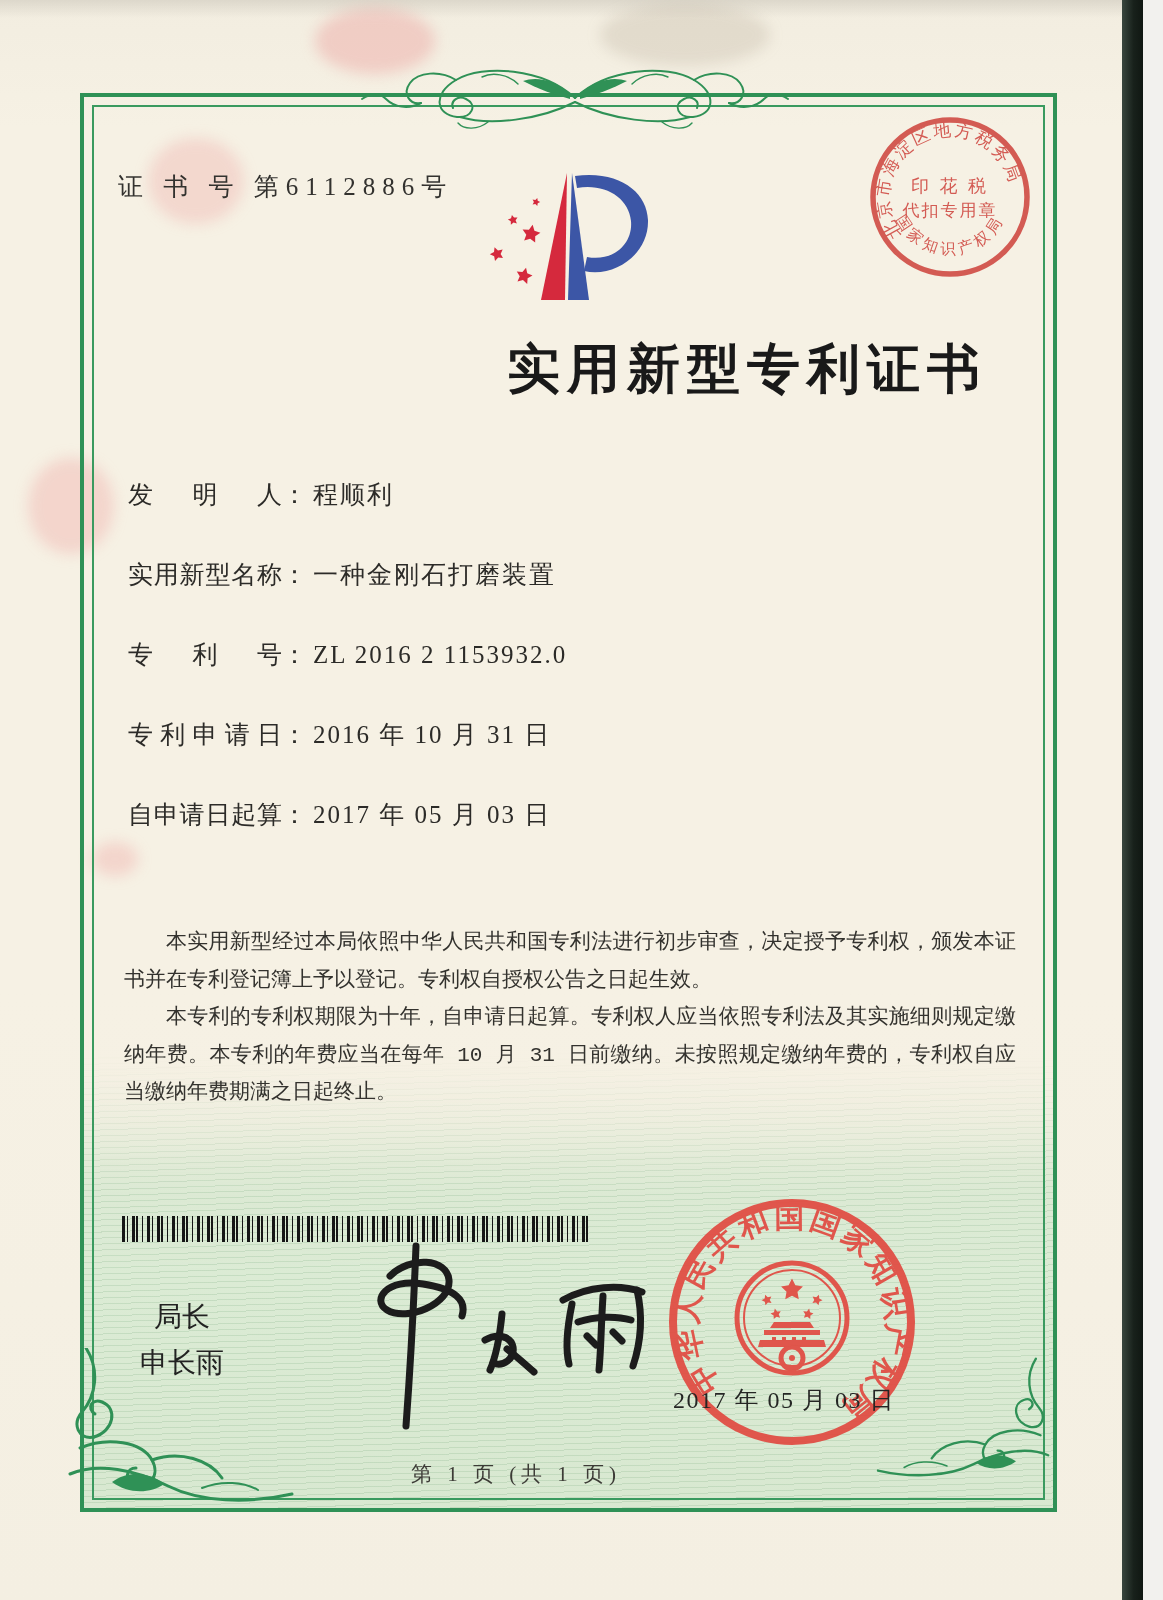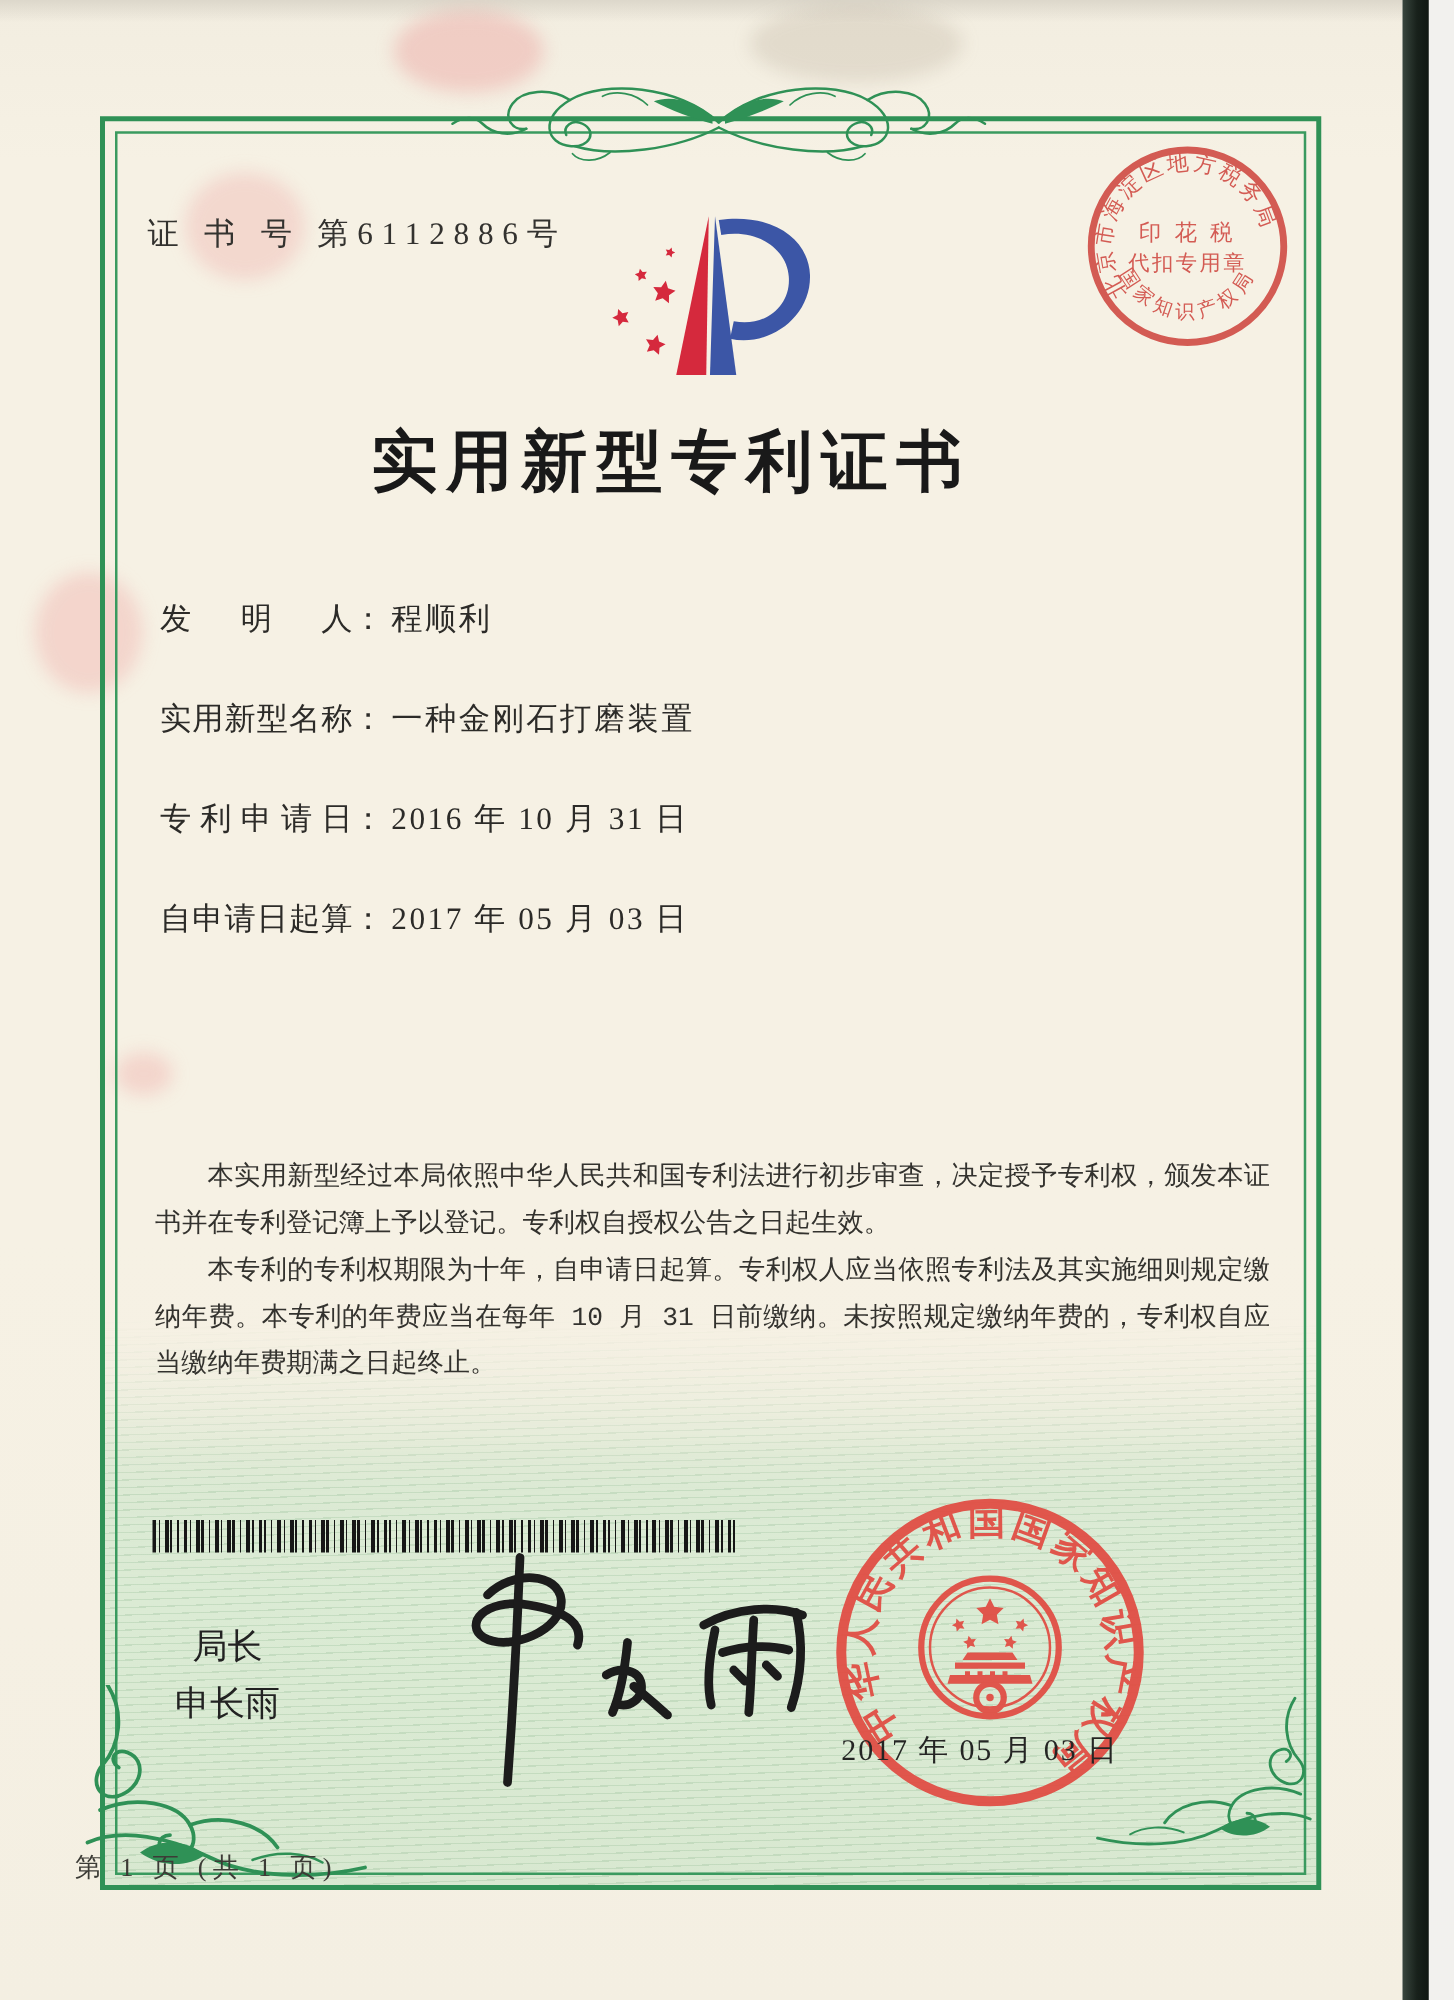--- a/index.html
+++ b/index.html
@@ -35,21 +35,21 @@
   .stain.s2 { left:148px; top:138px;width:96px;  height:86px; background:rgba(238,150,150,.28); }
   .stain.s3 { left:28px;  top:458px;width:86px;  height:96px; background:rgba(238,150,150,.30); }
   .stain.s4 { left:92px;  top:842px;width:46px;  height:34px; background:rgba(238,150,150,.30); }
   .stain.s5 { left:600px; top:4px;  width:170px; height:62px; background:rgba(150,135,110,.18); }
 
   .cert-no { position:absolute; left:118px; top:170px; font-size:25px; letter-spacing:7px;
              color:#33322f; white-space:nowrap; }
 
   .logo { position:absolute; left:487px; top:170px; width:168px; height:144px; }
 
-  .title { position:absolute; left:87px; top:334px; width:900px; text-align:center;
+  .title { position:absolute; left:87px; top:334px; width:900px; text-align:right;
            font-size:53px; font-weight:700; letter-spacing:7px; color:#191919; }
 
   .fields { position:absolute; left:128px; top:478px; width:820px; font-size:25px; color:#2c2b28; }
   .field-row { margin:0 0 46px 0; height:34px; white-space:nowrap; }
   .field-label { display:inline-block; width:154px; text-align:justify; text-align-last:justify; }
   .field-colon { display:inline-block; margin-right:6px; }
   .field-value { letter-spacing:2px; }
 
   .body-text { position:absolute; left:124px; top:924px; width:892px; font-size:21px;
                line-height:37.6px; text-align:justify; color:#33322e;font-family:Liberation Mono, monospace; }
@@ -69,22 +69,22 @@
   .signature { position:absolute; left:295px; top:1236px; width:380px; height:195px; }
 
   .seal { position:absolute; left:660px; top:1190px; width:264px; height:264px; opacity:.93; }
 
   .tax-stamp { position:absolute; left:863px; top:110px; width:174px; height:174px; opacity:.88; }
 
   .ornament-top { position:absolute; left:358px; top:60px; width:434px; height:74px; }
   .flourish-bl { position:absolute; left:52px; top:1348px; width:300px; height:168px; }
   .flourish-br { position:absolute; left:832px; top:1330px; width:230px; height:186px; transform:scaleX(-1); }
 
-  .footer { position:absolute; left:60px; top:1460px; width:912px; 
-            font-size:21px; letter-spacing:5px; color:#3c3b36;margin-top:20px; }
+  .footer { position:absolute; left:60px; top:1460px; width:912px; text-align:center;
+            font-size:21px; letter-spacing:5px; color:#3c3b36; }
 </style>
 </head>
 <body>
 
 <div class="photo">
 
   <div class="paper"></div>
   <div class="green-zone"></div>
   <div class="top-shade"></div>
   <div class="folder-edge"></div>
@@ -183,20 +183,23 @@
   <div class="title">实用新型专利证书</div>
 
   <div class="fields">
     <div class="field-row">
       <span class="field-label">发明人</span><span class="field-colon">：</span><span class="field-value">程顺利</span>
     </div>
     <div class="field-row">
       <span class="field-label">实用新型名称</span><span class="field-colon">：</span><span class="field-value">一种金刚石打磨装置</span>
     </div>
     <div class="field-row">
+      <span class="field-label">专利号</span><span class="field-colon">：</span><span class="field-value">ZL 2016 2 1153932.0</span>
+    </div>
+    <div class="field-row">
       <span class="field-label">专利申请日</span><span class="field-colon">：</span><span class="field-value">2016 年 10 月 31 日</span>
     </div>
     <div class="field-row">
       <span class="field-label">自申请日起算</span><span class="field-colon">：</span><span class="field-value">2017 年 05 月 03 日</span>
     </div>
   </div>
 
   <div class="body-text">
     <p>本实用新型经过本局依照中华人民共和国专利法进行初步审查，决定授予专利权，颁发本证书并在专利登记簿上予以登记。专利权自授权公告之日起生效。</p>
     <p>本专利的专利权期限为十年，自申请日起算。专利权人应当依照专利法及其实施细则规定缴纳年费。本专利的年费应当在每年 10 月 31 日前缴纳。未按照规定缴纳年费的，专利权自应当缴纳年费期满之日起终止。</p>

